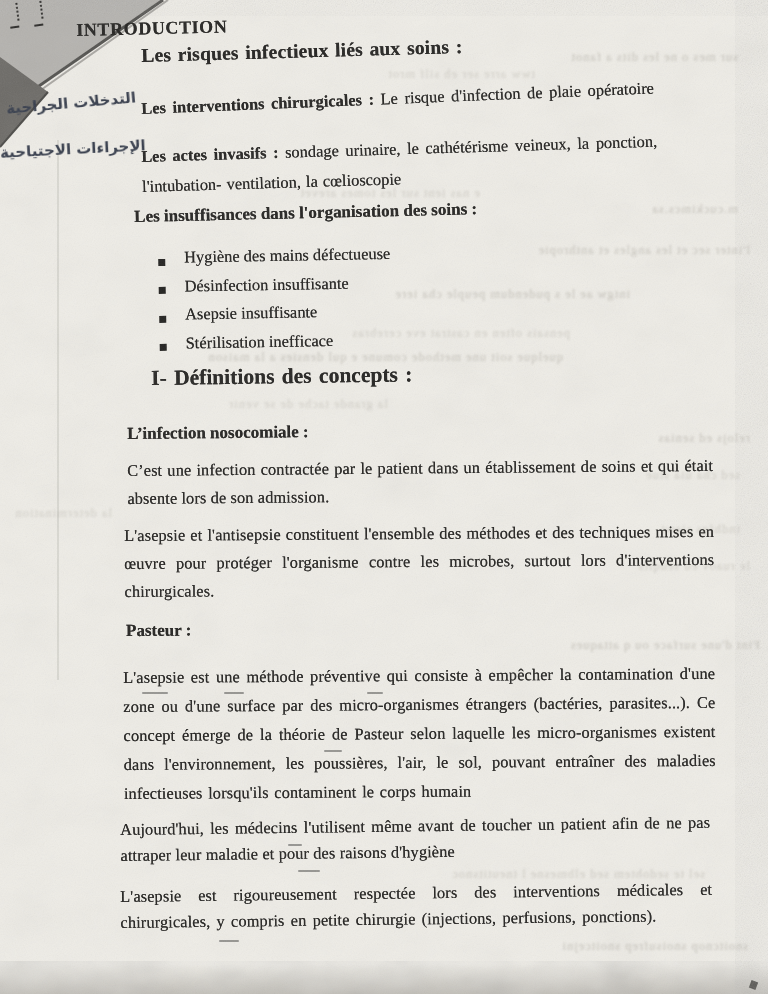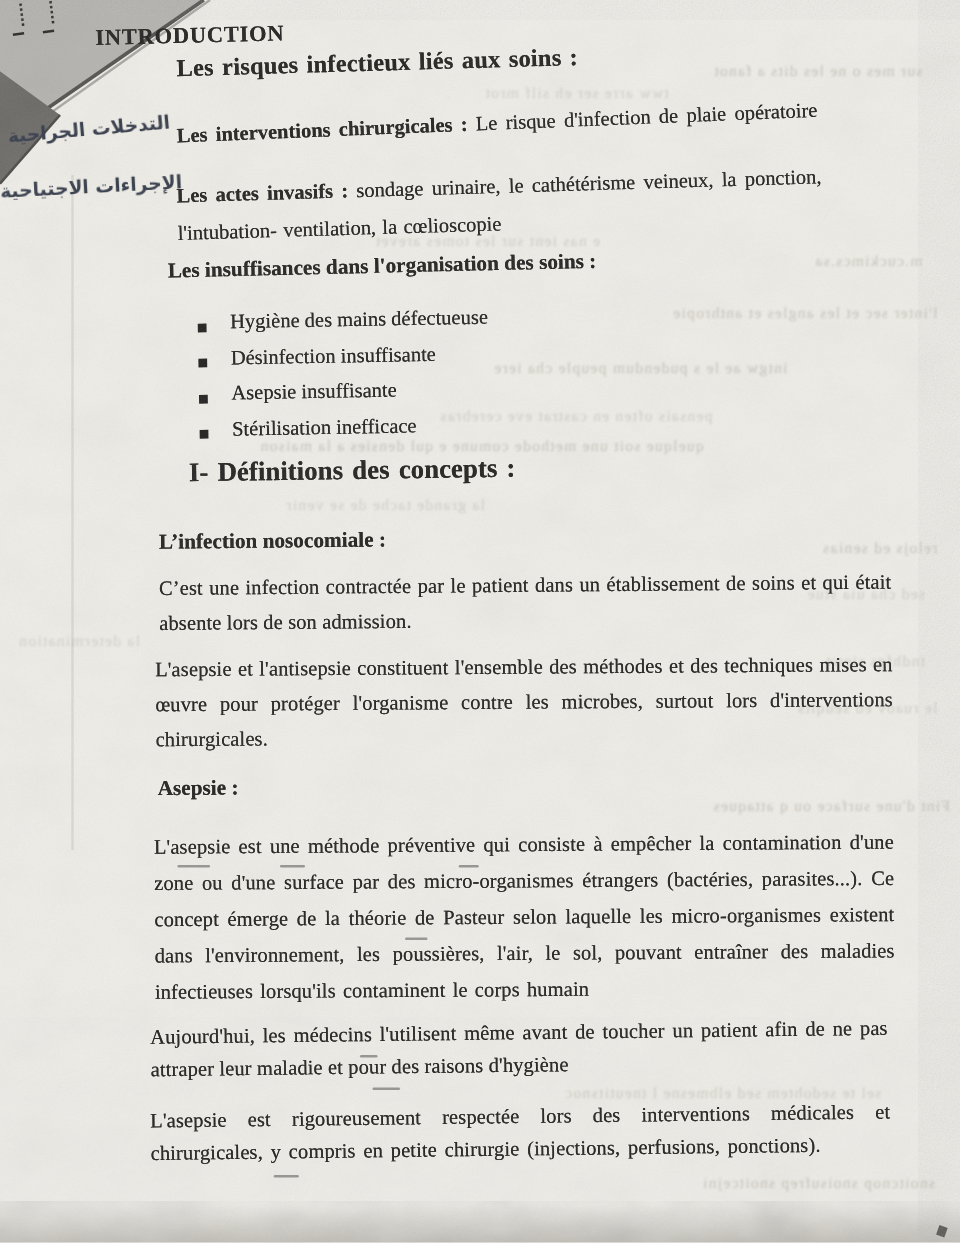--- a/index.html
+++ b/index.html
@@ -116,21 +116,21 @@
   </div>
 
   <div class="blk ink h-def" style="left:151px;top:366px;transform:rotate(-0.8deg)">I- Définitions des concepts :</div>
 
   <div class="blk ink h-sec" style="left:127px;top:424px;transform:rotate(-0.6deg)">L’infection nosocomiale :</div>
 
   <div class="blk ink para" style="left:127px;top:457px;width:586px;transform:rotate(-0.5deg)">C’est une infection contractée par le patient dans un établissement de soins et qui était absente lors de son admission.</div>
 
   <div class="blk ink para" style="left:124px;top:522px;width:590px;transform:rotate(-0.4deg)">L'asepsie et l'antisepsie constituent l'ensemble des méthodes et des techniques mises en œuvre pour protéger l'organisme contre les microbes, surtout lors d'interventions chirurgicales.</div>
 
-  <div class="blk ink h-sec" style="left:126px;top:621px;transform:rotate(-0.4deg)">Asepsie :</div>
+  <div class="blk ink h-sec" style="left:126px;top:621px;transform:rotate(-0.4deg)">Pasteur :</div>
 
   <div class="blk ink para" style="left:123px;top:663px;width:592px;line-height:29px;word-spacing:1.5px;transform:rotate(-0.4deg)">L'asepsie est une méthode préventive qui consiste à empêcher la contamination d'une zone ou d'une surface par des micro-organismes étrangers (bactéries, parasites...). Ce concept émerge de la théorie de Pasteur selon laquelle les micro-organismes existent dans l'environnement, les poussières, l'air, le sol, pouvant entraîner des maladies infectieuses lorsqu'ils contaminent le corps humain</div>
 
   <div class="blk ink para" style="left:120px;top:817px;width:590px;line-height:26px;transform:rotate(-0.7deg)">Aujourd'hui, les médecins l'utilisent même avant de toucher un patient afin de ne pas attraper leur maladie et pour des raisons d'hygiène</div>
 
   <div class="blk ink para" style="left:120px;top:884px;width:592px;line-height:26px;word-spacing:2px;transform:rotate(-0.7deg)">L'asepsie est rigoureusement respectée lors des interventions médicales et chirurgicales, y compris en petite chirurgie (injections, perfusions, ponctions).</div>
 
   <div class="arabic" style="left:6px;top:94px;transform:rotate(-5deg)">التدخلات الجراحية</div>
   <div class="arabic" style="left:0px;top:140px;transform:rotate(-3deg)">الإجراءات الاجتياحية</div>
 

